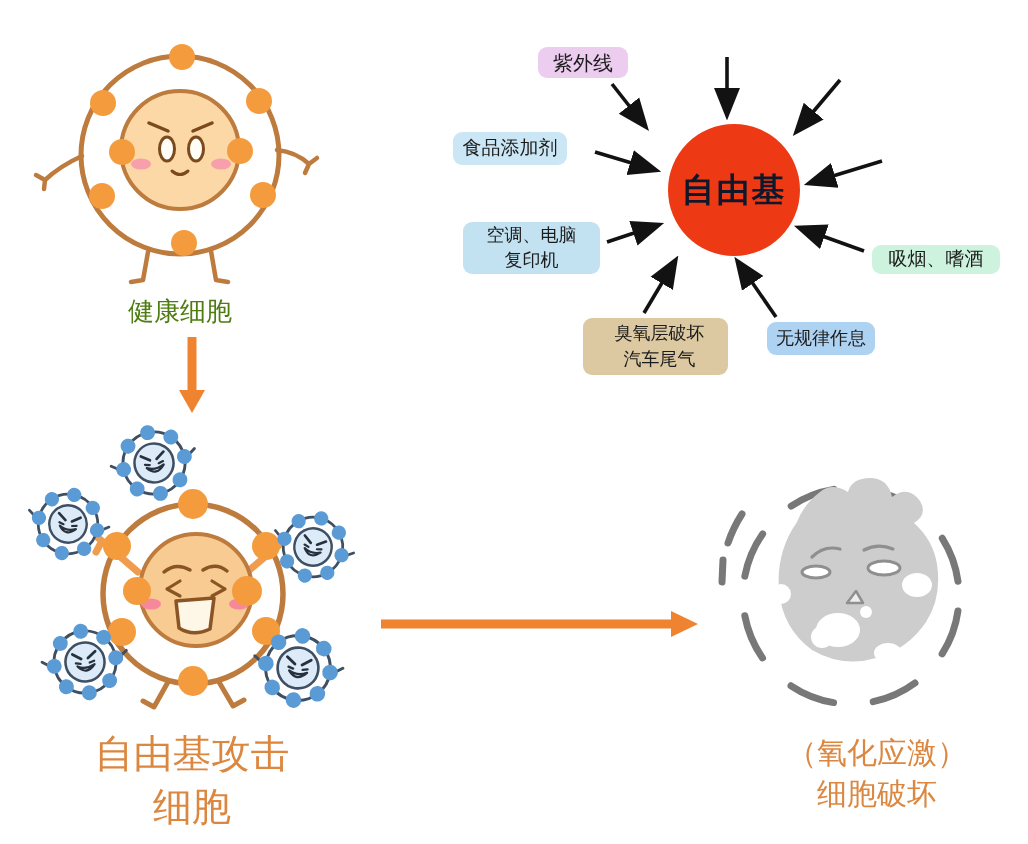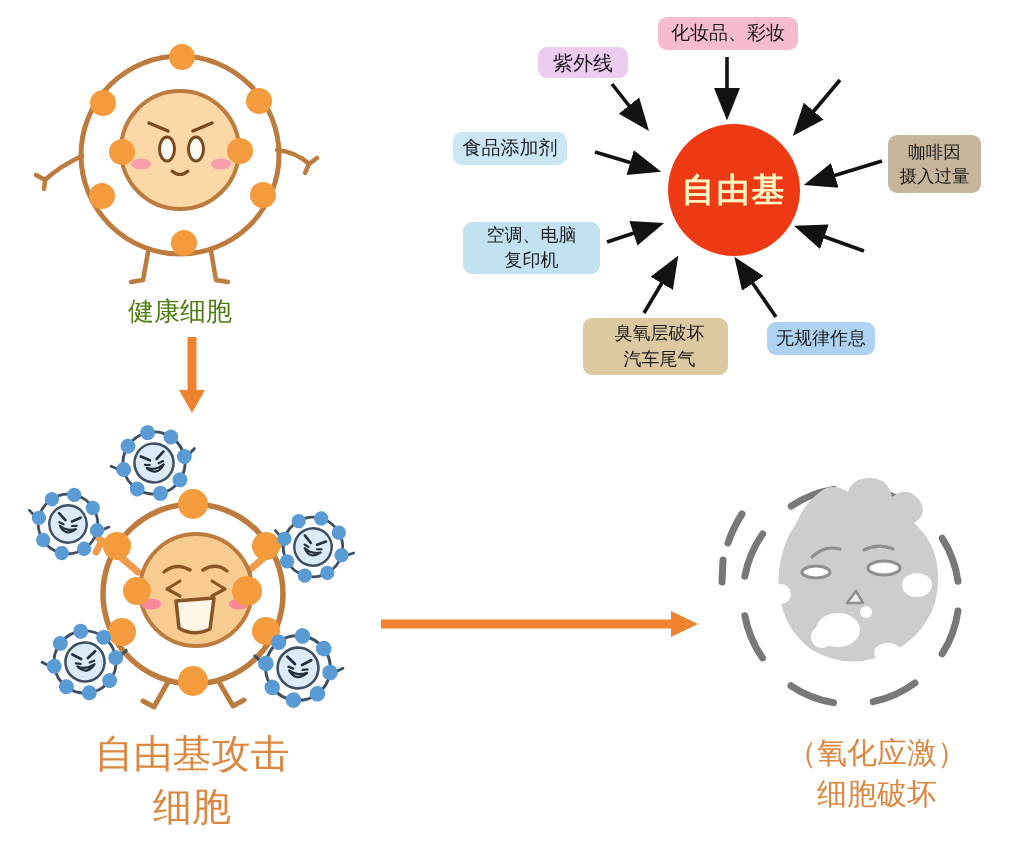--- a/index.html
+++ b/index.html
@@ -18,21 +18,21 @@
   .f-stress{left:842px;top:37px;width:101px;height:37px;font-size:20px;}
   .f-food{left:453px;top:132px;width:114px;height:33px;}
   .f-caffeine{left:888px;top:135px;width:93px;height:58px;font-size:17.5px;}
   .f-aircon{left:463px;top:222px;width:137px;height:52px;font-size:18px;}
   .f-smoking{left:872px;top:245px;width:128px;height:29px;}
   .f-ozone{left:583px;top:318px;width:137px;height:57px;font-size:18px;}
   .f-irregular{left:767px;top:322px;width:108px;height:33px;font-size:18px;}
   .radical-node{
     position:absolute;z-index:2;left:668px;top:124px;width:132px;height:132px;
     border-radius:50%;display:flex;align-items:center;justify-content:center;
-    font-size:33px;font-weight:bold;letter-spacing:2px;color:#fef9c3;
+    font-size:33px;font-weight:bold;letter-spacing:2px;color:#0f172a;
   }
   .cell-label{
     position:absolute;z-index:2;text-align:center;white-space:pre-line;line-height:1.35;
   }
   .l-healthy{left:96px;top:294px;width:168px;font-size:26px;}
   .l-attacked{left:68px;top:728px;width:248px;font-size:39px;}
   .l-damaged{left:755px;top:733px;width:244px;font-size:30px;}
 </style>
 </head>
 <body>
@@ -152,27 +152,25 @@
       </g>
       <path d="M812,557 Q824,545 840,549 M864,550 Q878,543 893,549" stroke="#8F8F8F" stroke-width="3.2" fill="none" stroke-linecap="round"></path>
       <ellipse cx="816" cy="572" rx="14" ry="6" fill="#ffffff" stroke="#8F8F8F" stroke-width="3"></ellipse>
       <ellipse cx="884" cy="568" rx="16" ry="7" fill="#ffffff" stroke="#8F8F8F" stroke-width="3"></ellipse>
       <path d="M847,603 L856,591 L863,603 Z" fill="#EDEDED" stroke="#8F8F8F" stroke-width="2.5" stroke-linejoin="round"></path>
     </g>
   </svg>
 
   <div class="radical-node" style="background-color: rgb(238, 58, 20);">自由基</div>
 
-  <div class="box f-cosmetics" style="background-color: rgb(246, 188, 203);">化妆品、彩妆</div>
   <div class="box f-uv" style="background-color: rgb(236, 204, 239);">紫外线</div>
   <div class="box f-food" style="background-color: rgb(203, 231, 245);">食品添加剂</div>
-  <div class="box f-caffeine" style="background-color: rgb(198, 181, 154);">咖啡因
-摄入过量</div>
   <div class="box f-aircon" style="background-color: rgb(194, 226, 242);">空调、电脑
 复印机</div>
+  <div class="box f-smoking" style="background-color: rgb(205, 242, 222);">吸烟、嗜酒</div>
   <div class="box f-ozone" style="background-color: rgb(220, 201, 162); padding-left: 8px;">臭氧层破坏
 汽车尾气</div>
   <div class="box f-irregular" style="background-color: rgb(174, 210, 242);">无规律作息</div>
 
   <div class="cell-label l-healthy" style="color: #4d7c0f;">健康细胞</div>
   <div class="cell-label l-attacked" style="color: rgb(220, 135, 64);">自由基攻击
 细胞</div>
   <div class="cell-label l-damaged" style="color: rgb(220, 135, 64);">（氧化应激）
 细胞破坏</div>
 </div>

